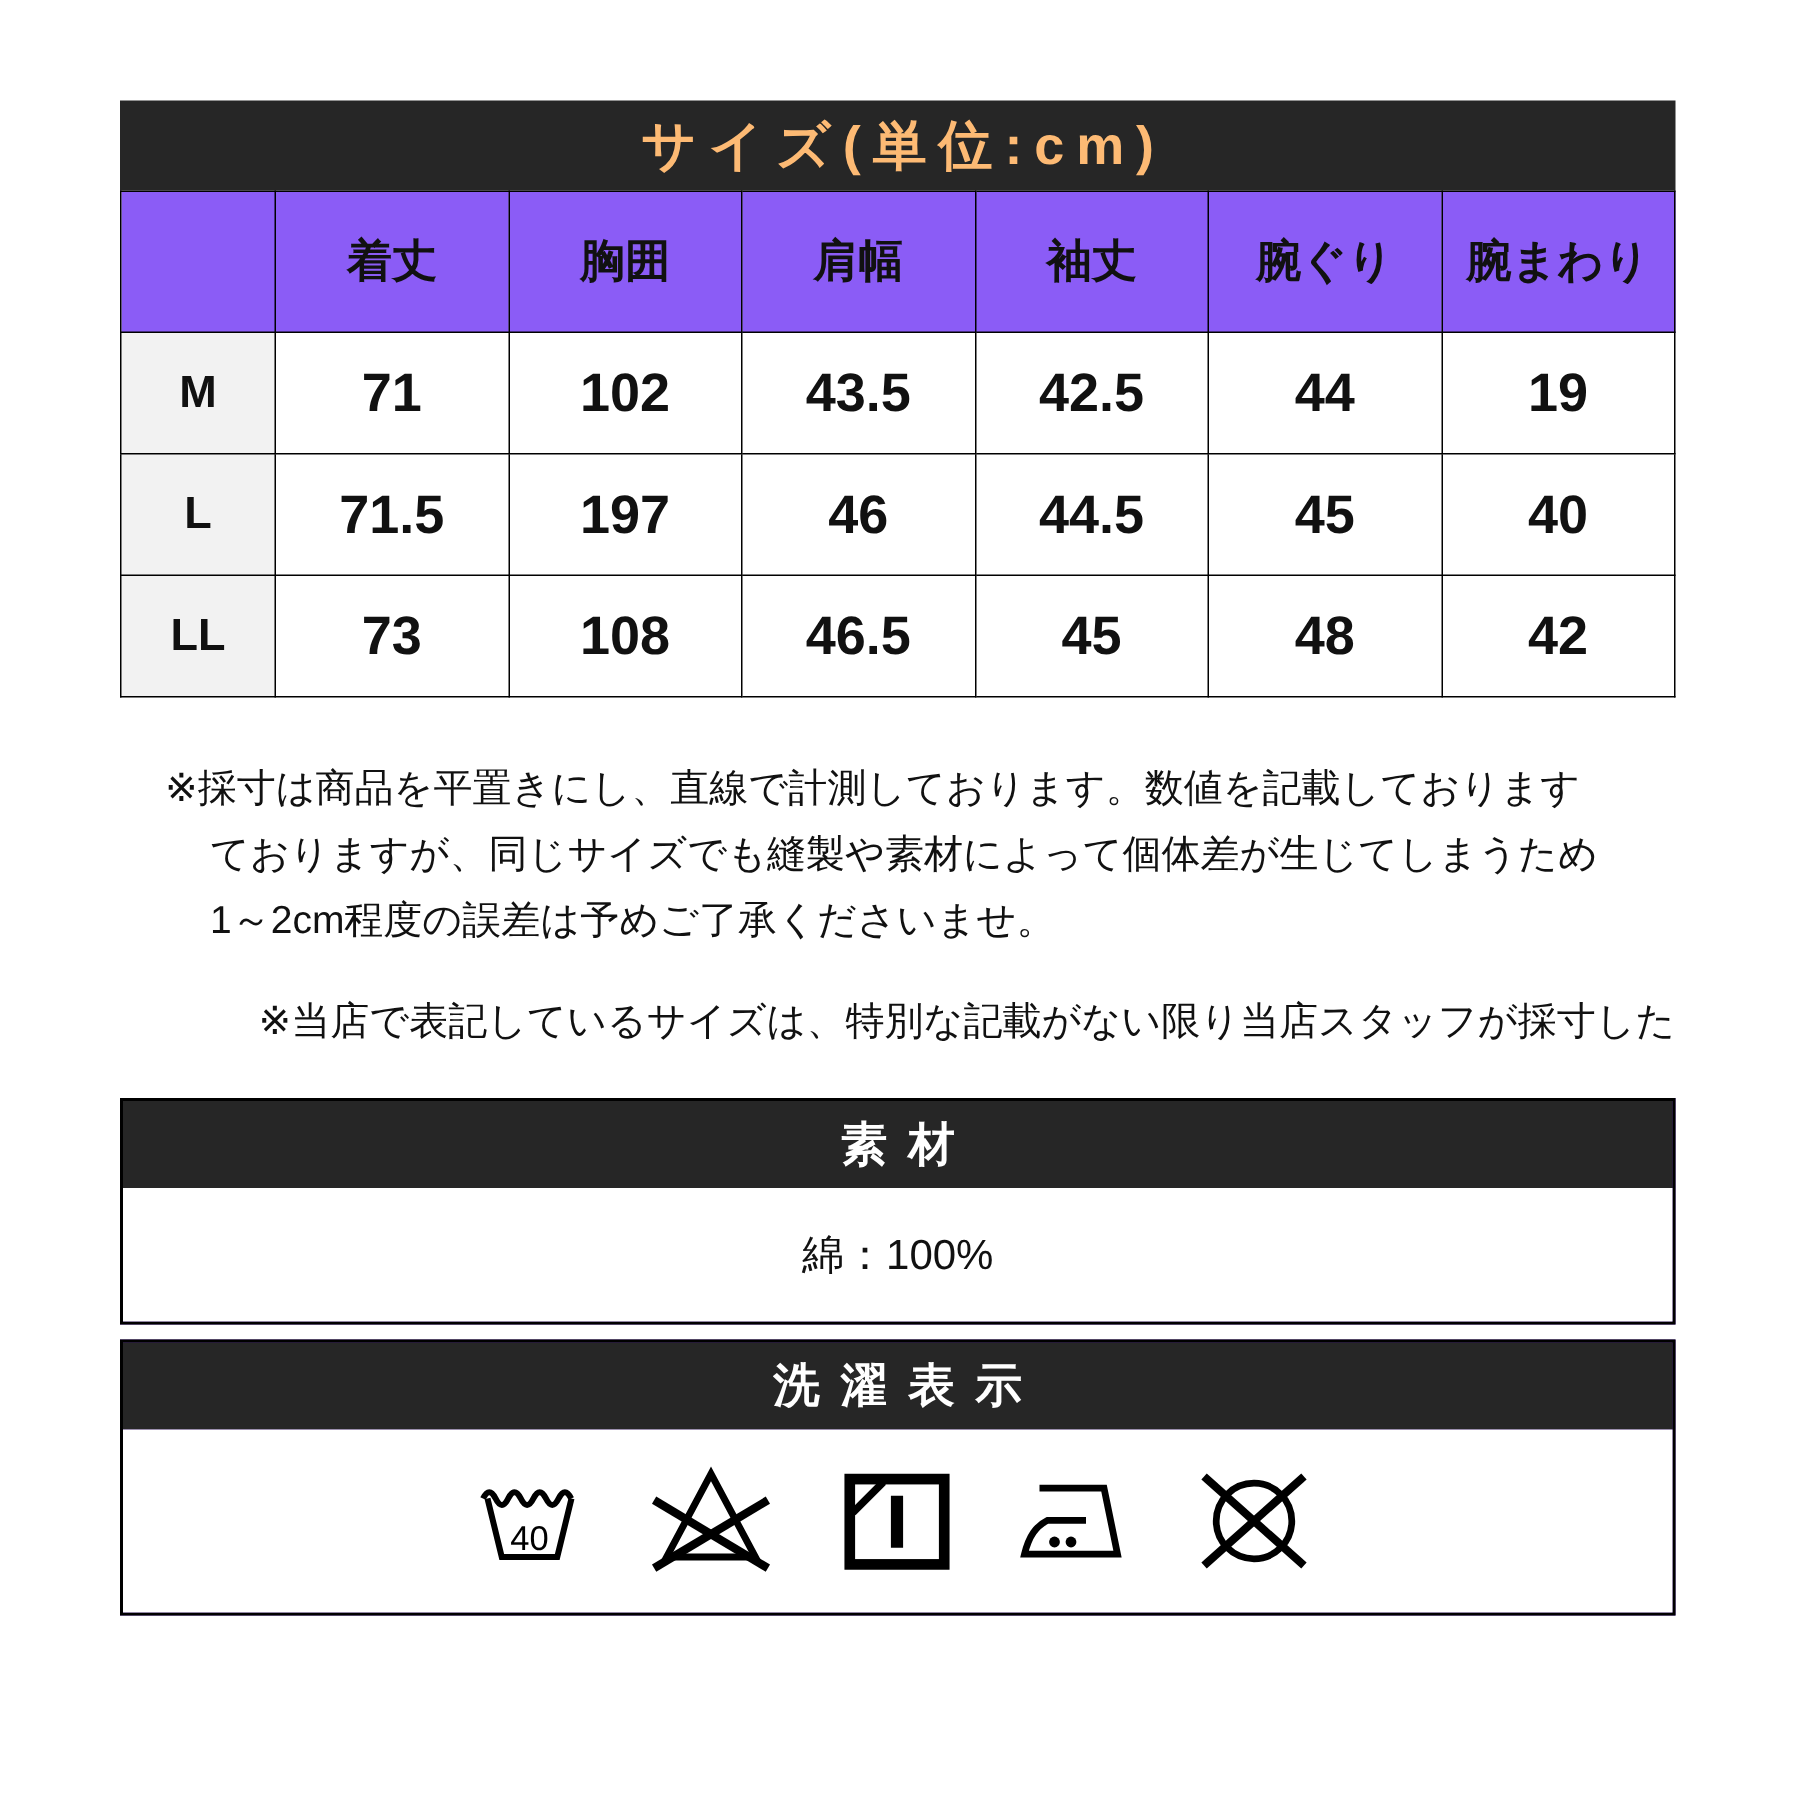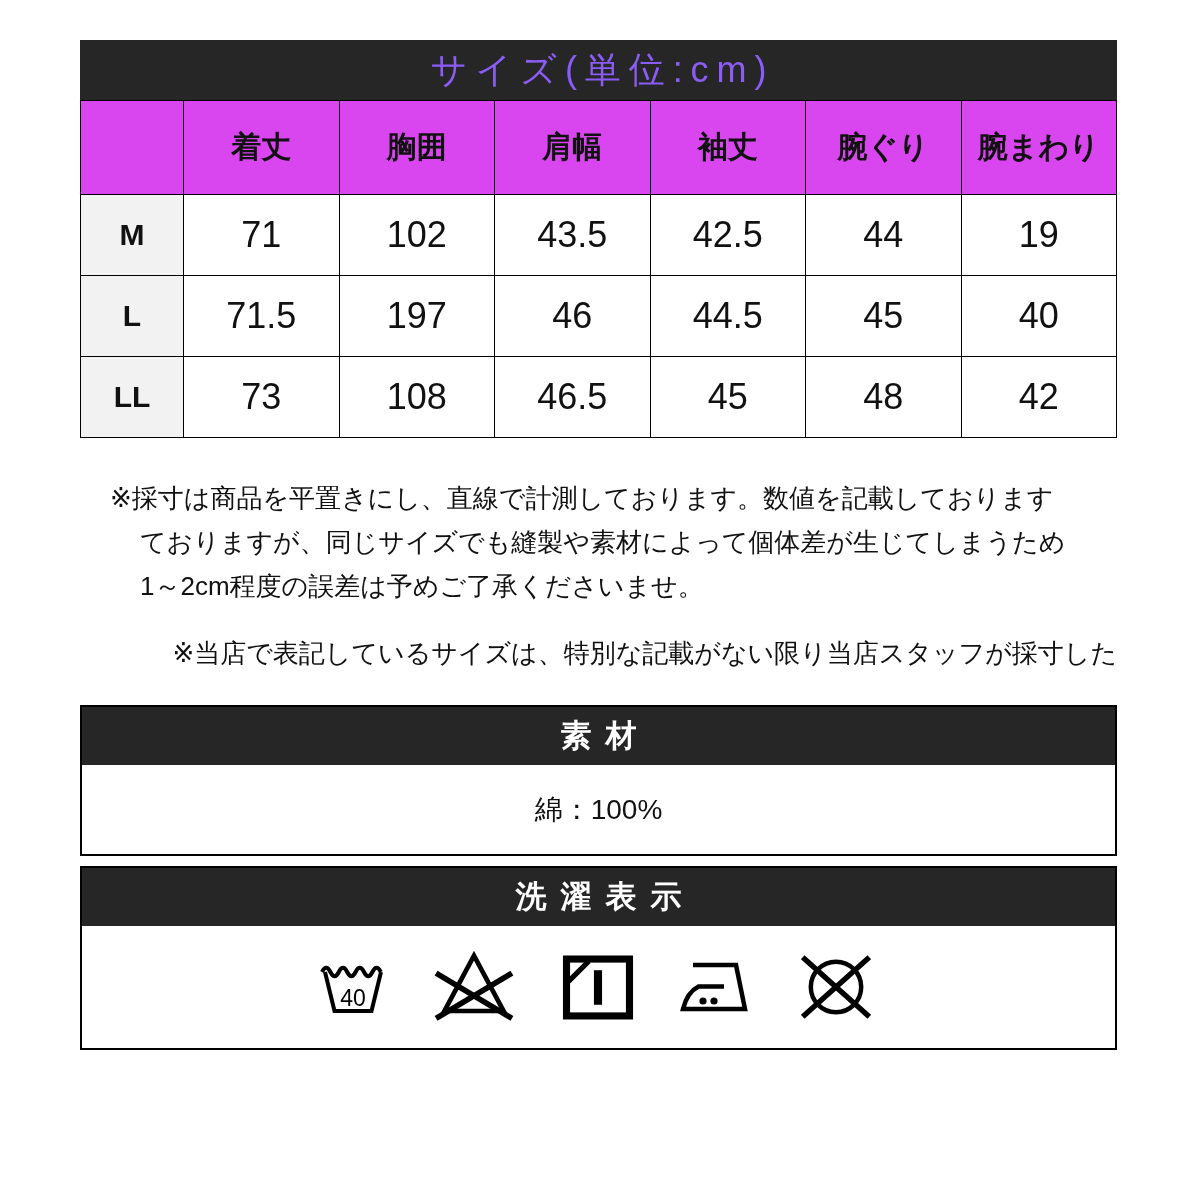--- a/index.html
+++ b/index.html
@@ -4,31 +4,31 @@
 <style>
   html,body { margin:0; padding:0; background:#ffffff; }
   .page {
     width:1200px; height:1200px; background:#ffffff; overflow:hidden;
     font-family:"Liberation Sans","DejaVu Sans",sans-serif; color:#111;
   }
   .content { padding-top:40px; padding-left:80px; width:1037px; }
 
   
   .size-title-bar {
-    height:60px; background:#262626; color:#8b5cf6;
+    height:60px; background:#262626; color:#fdba74;
     display:flex; align-items:center; justify-content:center;
-    font-size:36px; font-weight:normal; letter-spacing:0.22em; text-indent:0.22em;
+    font-size:36px; font-weight:bold; letter-spacing:0.22em; text-indent:0.22em;margin-top:27px;
   }
   table.size-table { width:100%; border-collapse:collapse; table-layout:fixed; }
   .size-table th, .size-table td {
     border:1px solid #000; text-align:center; vertical-align:middle; padding:0;
   }
-  .size-table thead th { height:93px; background:#d946ef; font-size:30px; font-weight:bold; }
+  .size-table thead th { height:93px; background:#8b5cf6; font-size:30px; font-weight:bold; }
   .size-table tbody th { height:80px; background:#f2f2f2; font-size:30px; font-weight:bold; }
-  .size-table tbody td { height:80px; background:#ffffff; font-size:36px; font-weight:400; }
+  .size-table tbody td { height:80px; background:#ffffff; font-size:36px; font-weight:700; }
 
   
   .note { margin-top:38px; font-size:26px; line-height:44px; }
   .note + .note { margin-top:23px;text-align:right; }
   .note-line { padding-left:30px; white-space:nowrap; }
   .note-line.cont { padding-left:60px; }
 
   
   .info-box { border:2px solid #000; margin-top:30px; background:#4c1d95; }
   .info-box.laundry { margin-top:10px; }

